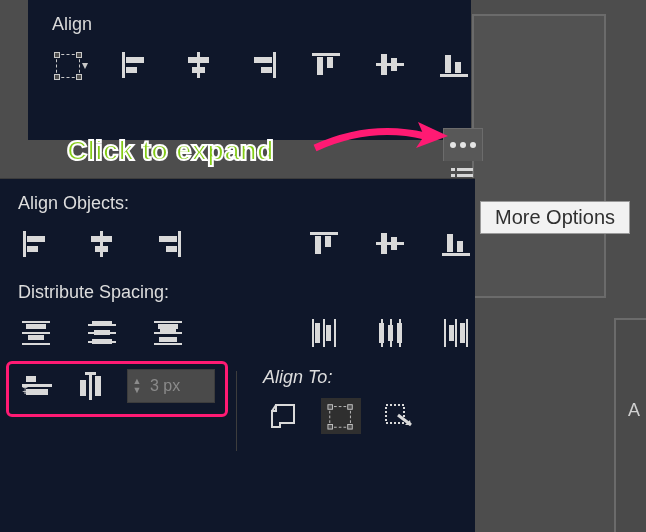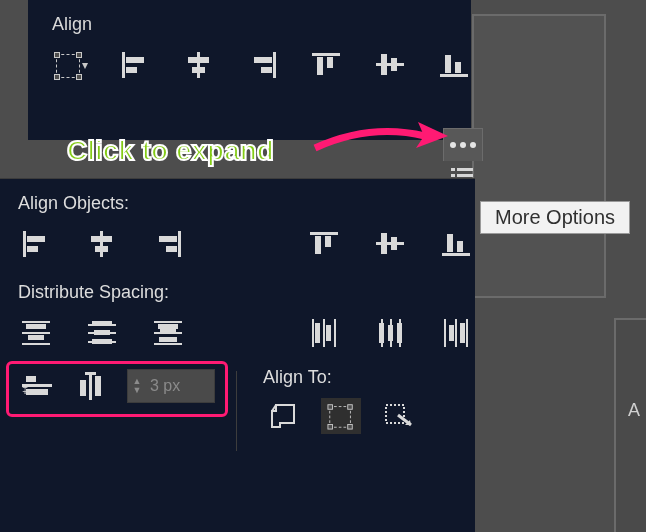--- a/index.html
+++ b/index.html
@@ -26,21 +26,21 @@
   .ep-head{font-size:18px;color:#ddd;padding:14px 0 4px 18px;}
   .ep-row{display:flex;align-items:center;gap:30px;padding:8px 0 6px 18px;}
   .gap-big{width:60px;}
   .bottom-row{display:flex;align-items:flex-start;}
   .distrib-spacing{border:3px solid #ff1a73;border-radius:6px;margin:4px 0 0 6px;padding:4px 10px 10px 10px;}
   .ds-title{font-size:18px;color:#ddd;padding:4px 0 6px 0;}
   .ds-row{display:flex;align-items:center;gap:18px;}
   .num-input{display:flex;align-items:center;width:86px;height:32px;background:#4a4a4a;border:1px solid #3c3c3c;}
   .num-arrows{display:flex;flex-direction:column;width:18px;align-items:center;color:#8c8c8c;font-size:9px;line-height:9px;padding:2px 0;}
   .num-val{color:#8a8a8a;font-size:16px;padding-left:4px;}
-  .align-to{padding:10px 0 0 22px;}
+  .align-to{padding:10px 0 0 22px;font-style:italic;}
   .at-title{font-size:18px;color:#ddd;}
   .at-row{display:flex;gap:18px;align-items:center;padding-top:10px;}
   .at-btn{width:40px;height:36px;display:flex;align-items:center;justify-content:center;}
   .at-sel{background:#2f2f2f;}
 
   .dots-btn{position:absolute;left:443px;top:128px;width:38px;height:32px;display:flex;align-items:center;justify-content:center;background:#585858;border:1px solid #6c6c6c;border-bottom:none;}
   .dots-btn .dot{width:6px;height:6px;border-radius:3px;background:#e4e4e4;margin:0 2px;}
   .menu-btn{position:absolute;left:443px;top:160px;width:38px;height:28px;display:flex;align-items:center;justify-content:center;color:#d6d6d6;font-size:18px;}
   .tooltip{position:absolute;left:480px;top:201px;background:#f2f2f2;color:#303030;border:1px solid #9a9a9a;padding:4px 14px;font-size:20px;z-index:10;white-space:nowrap;}
 

